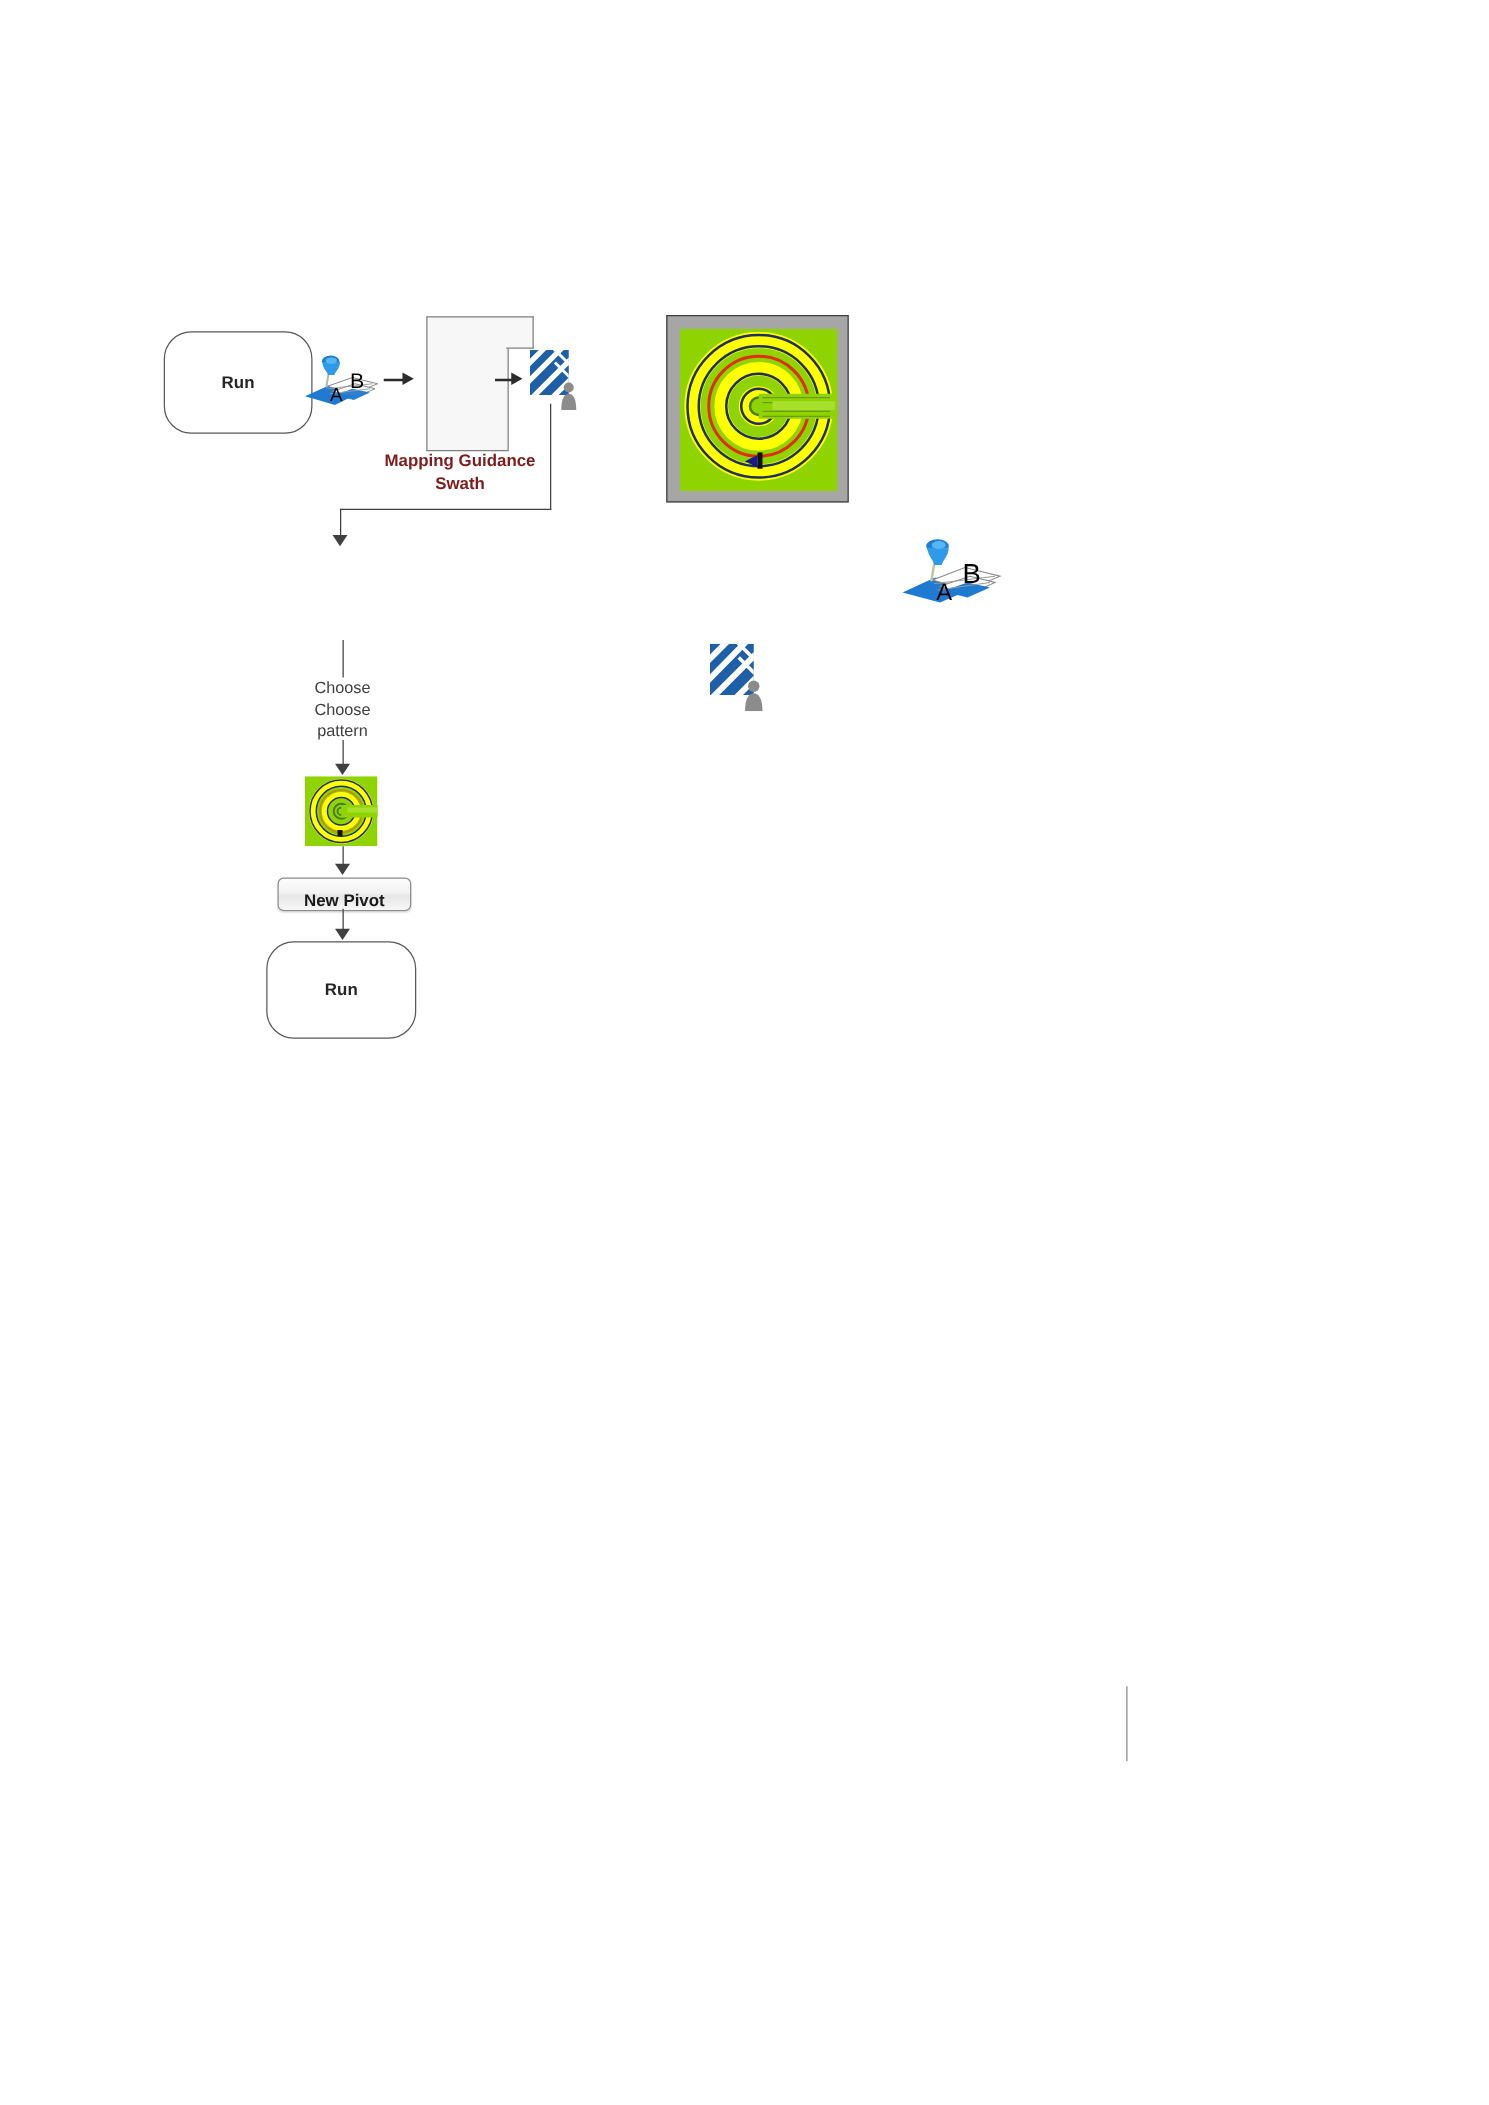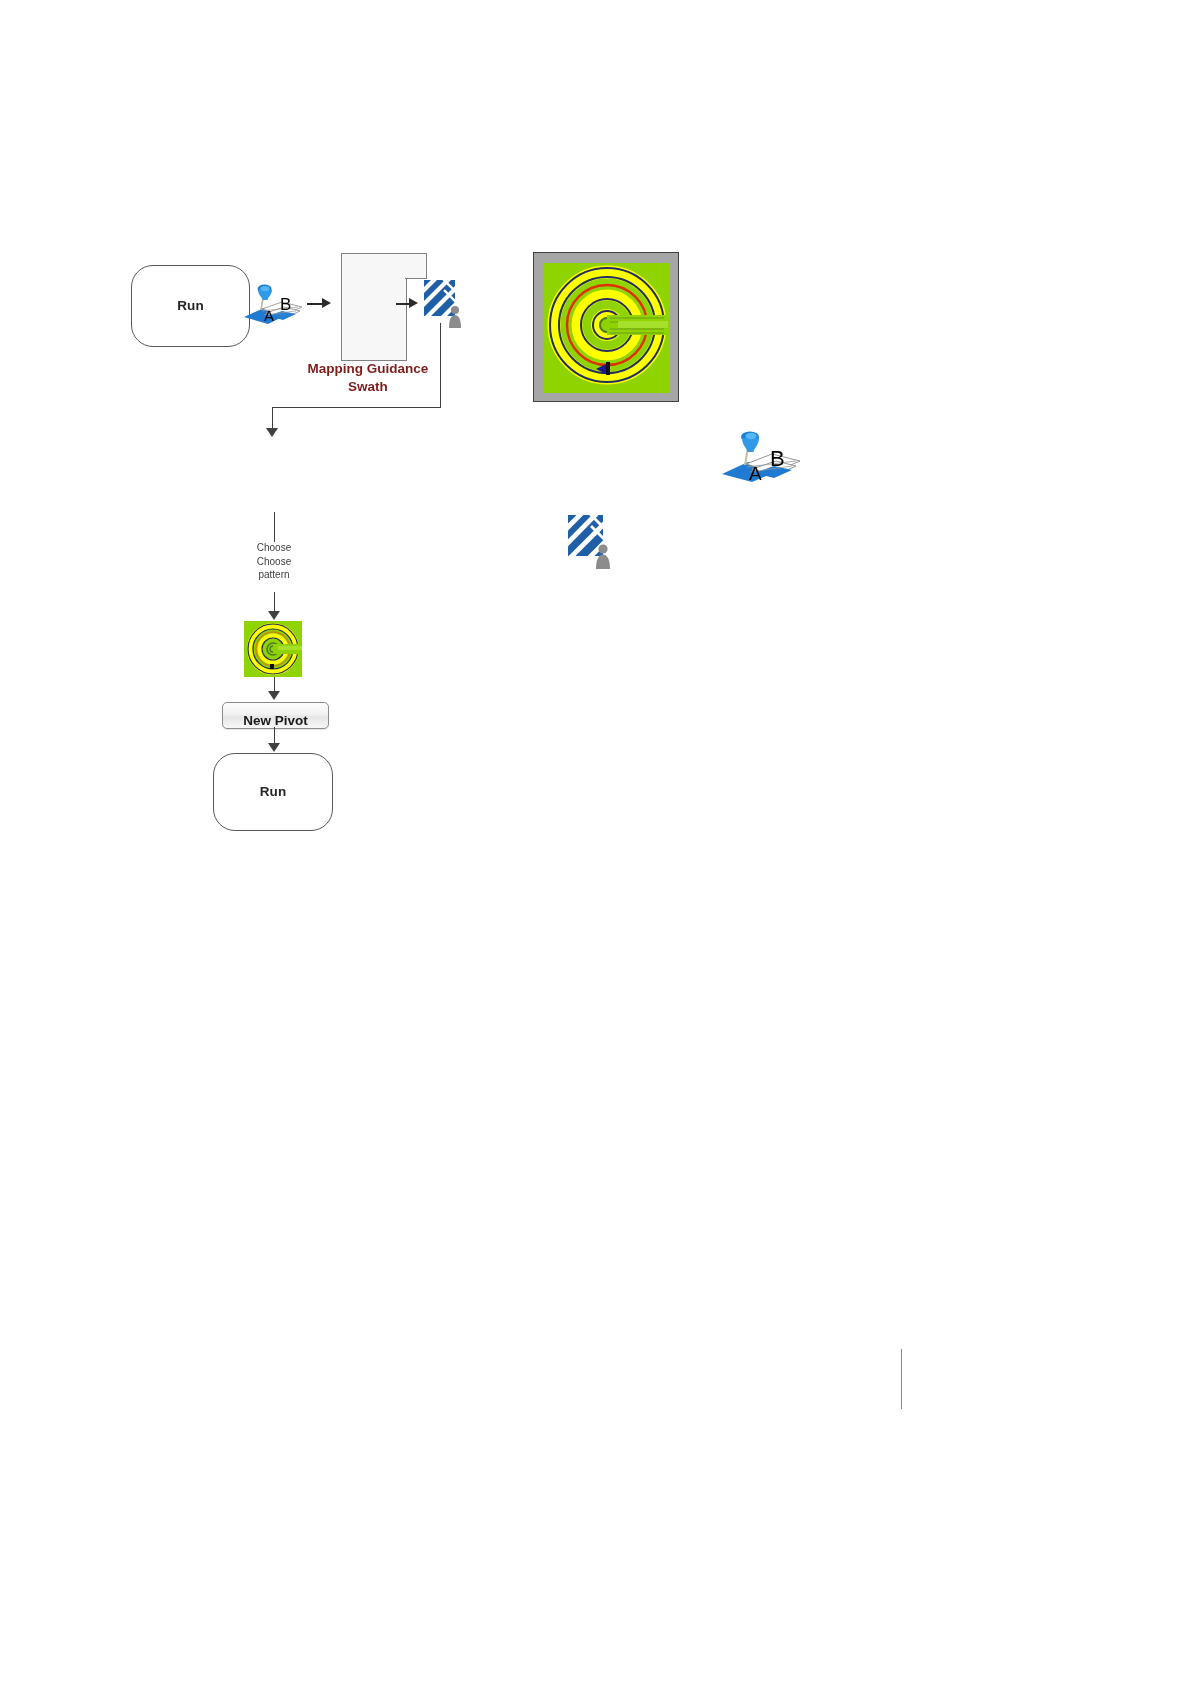--- a/index.html
+++ b/index.html
@@ -81,21 +81,21 @@
     position: absolute;
     text-align: center;
     font-weight: bold;
     font-size: 13.5px;
     color: #7f1d1d;
     line-height: 1.3;
   }
   .flow-label {
     position: absolute;
     text-align: center;
-    font-size: 10px;
+    font-size: 13px;
     color: #404040;
     line-height: 1.35;
   }
 
   
   .line-h { position: absolute; background: #404040; height: 1.3px; }
   .line-v { position: absolute; background: #404040; width: 1.3px; }
   .arrow-down {
     position: absolute;
     width: 0; height: 0;

